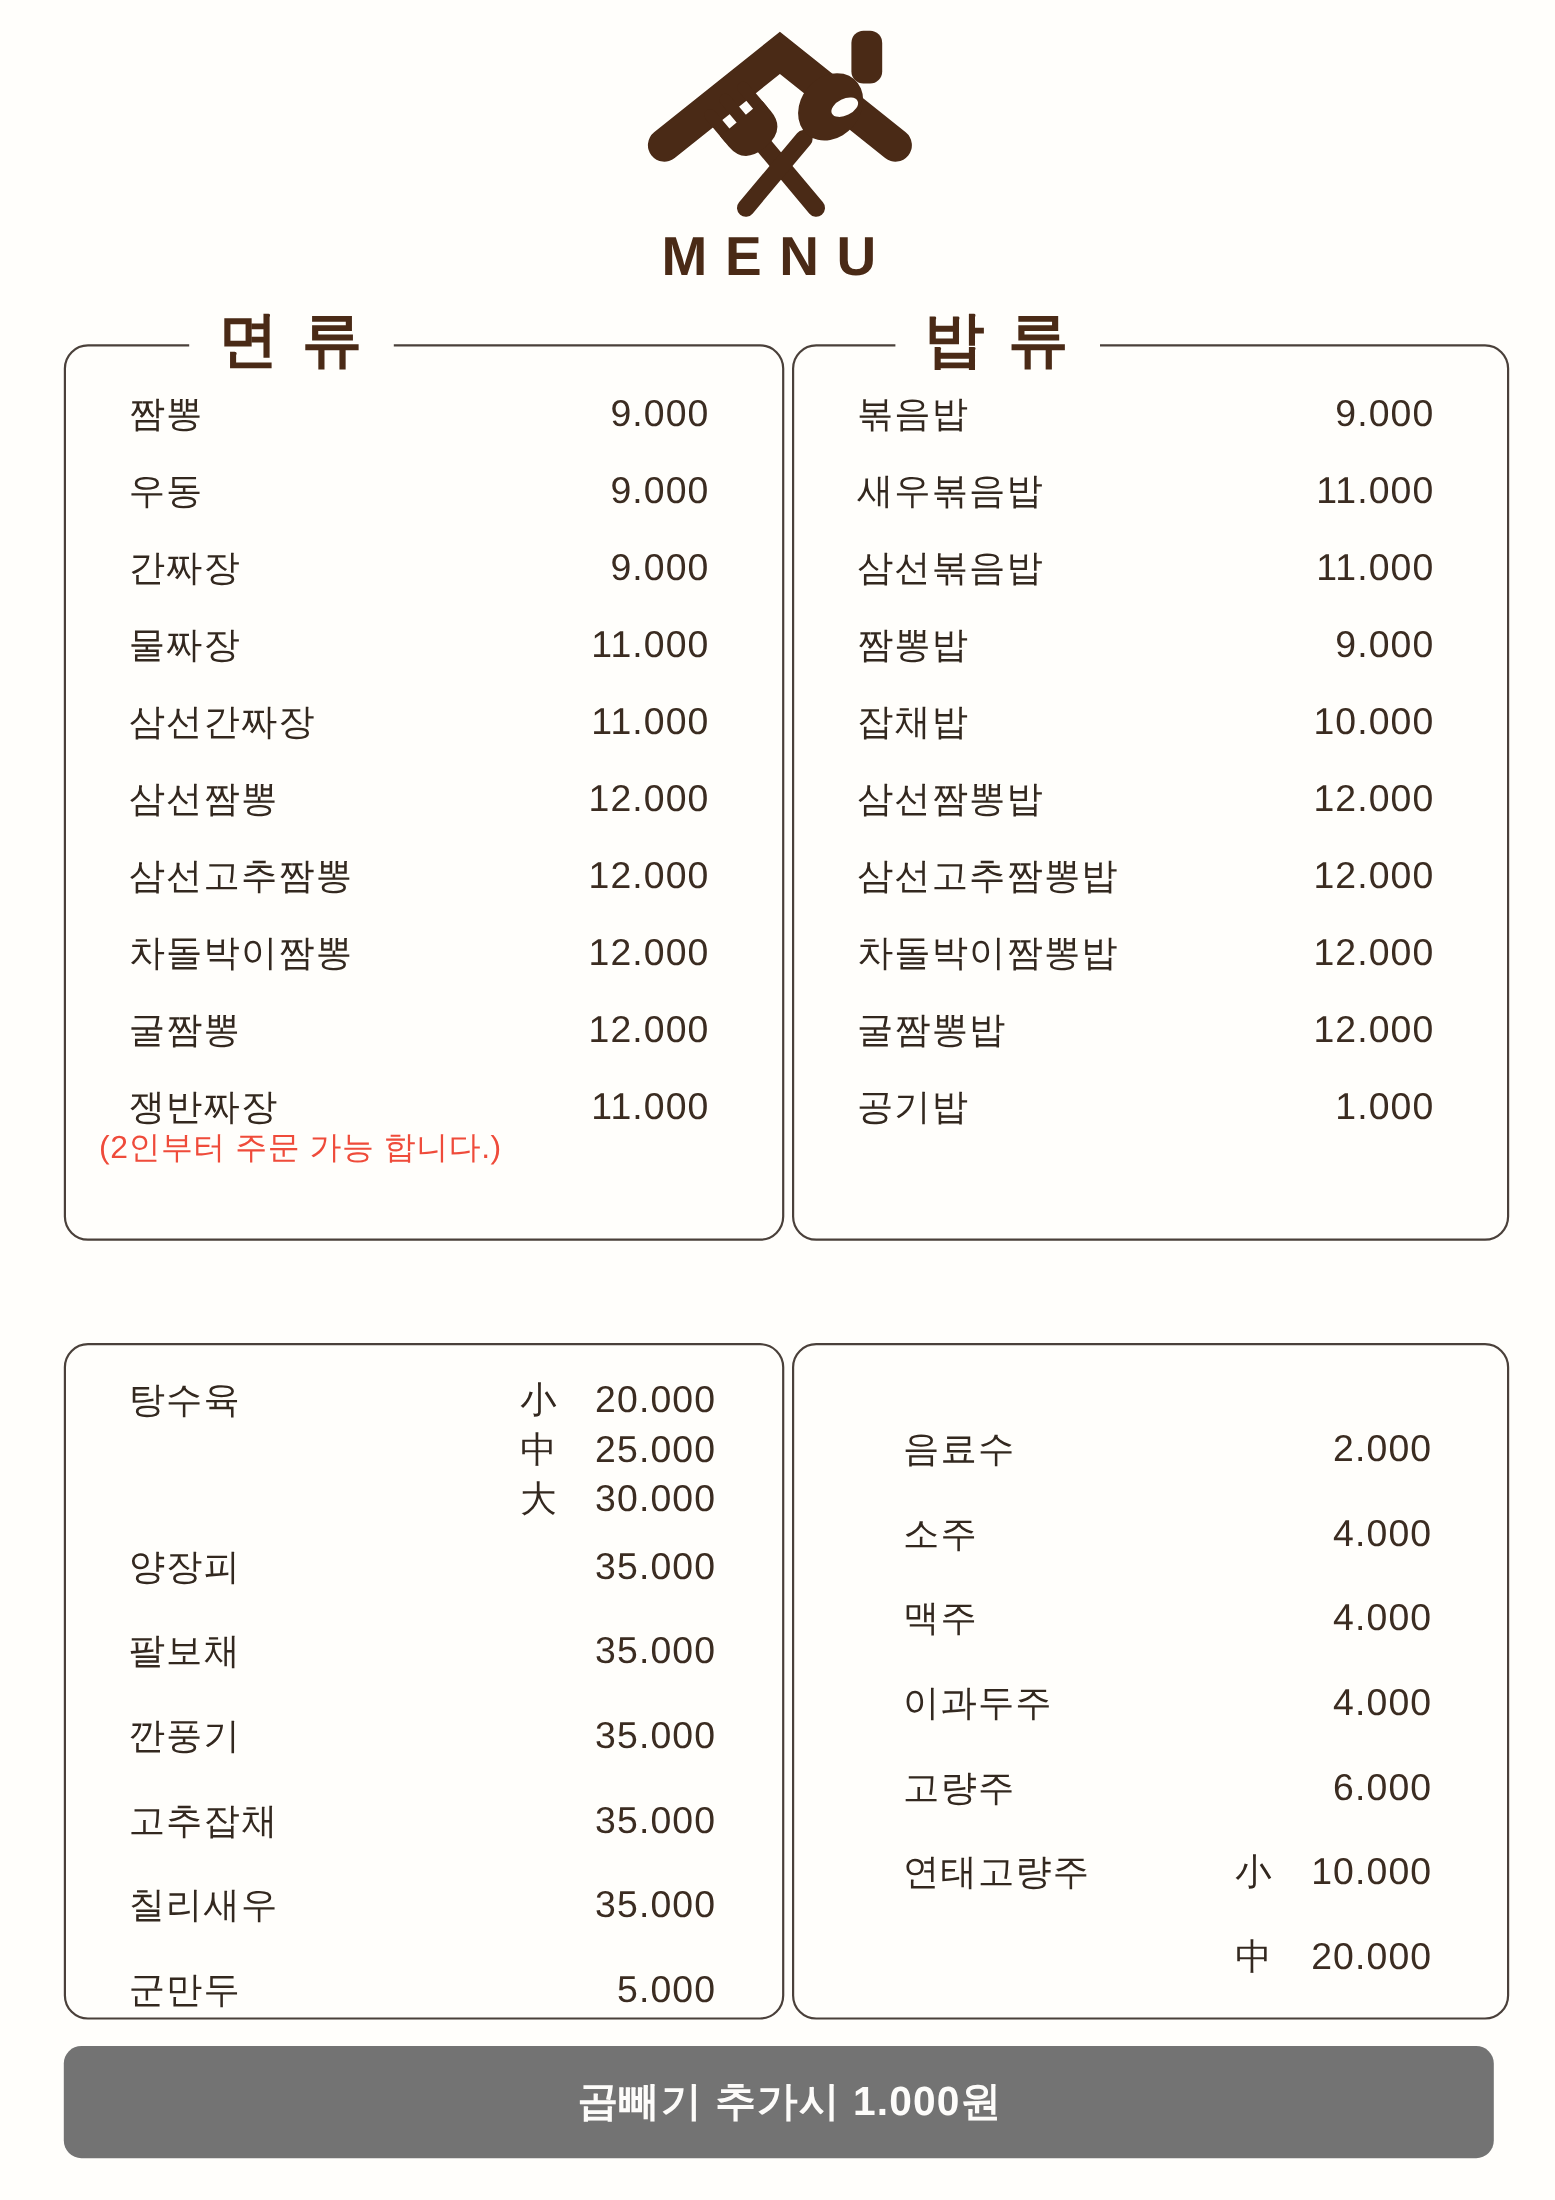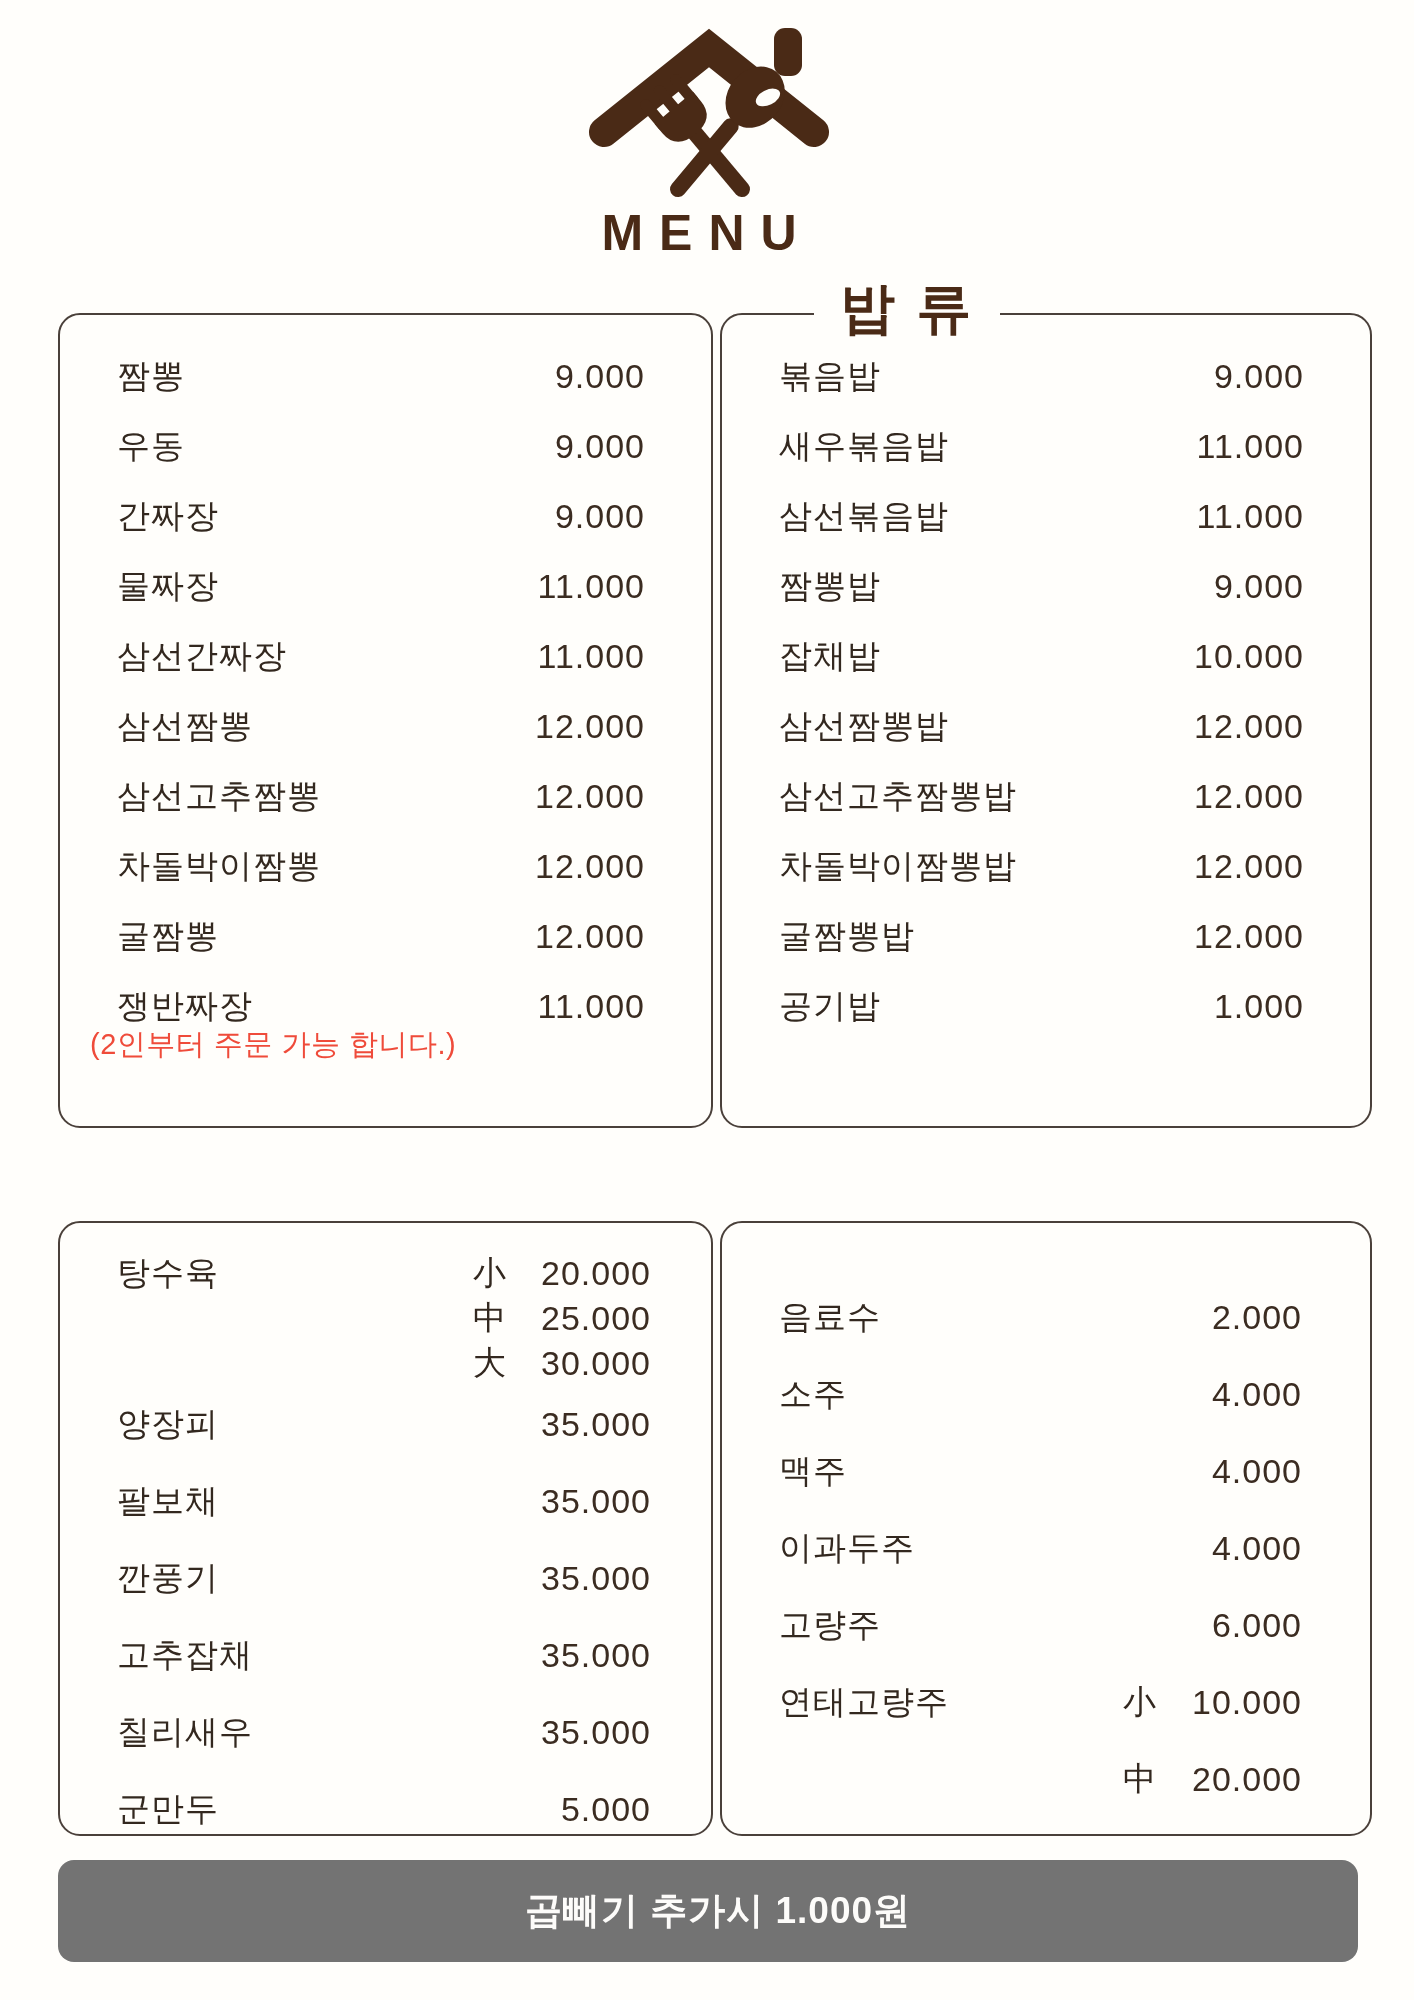--- a/index.html
+++ b/index.html
@@ -34,21 +34,21 @@
     font-size:55px; font-weight:800; letter-spacing:3px;
     color:#4a2a16; white-space:nowrap; line-height:1.12;
   }
   .pos-0 .section-title { left:112px; }
   .pos-1 .section-title { left:92px;  }
   .pos-2 .section-title { left:50px;  }
   .pos-3 .section-title { left:36px;  }
   .menu-list { list-style:none; }
   .pos-0 .menu-list, .pos-1 .menu-list { padding:26px 66px 0 57px; }
   .pos-2 .menu-list { padding:18px 60px 0 57px; }
-  .pos-3 .menu-list { padding:56px 68px 0 57px; }
+  .pos-3 .menu-list { padding:56px 68px 0 57px;margin-left:42px; }
   .item-row { display:flex; justify-content:space-between; align-items:center; height:70px; }
   .pos-2 .item-row, .pos-3 .item-row { height:77px; }
   .pos-2 .menu-item:first-child .item-row { height:auto; align-items:flex-start; padding-top:10px; }
   .item-name { font-size:33px; color:#33281f; letter-spacing:1px; }
   .item-price { font-size:34px; color:#3b2c21; min-width:130px; text-align:right; letter-spacing:1px; }
   .price-wrap { display:flex; align-items:center; }
   .price-wrap .size-label { margin-right:16px; }
   .size-label { font-size:33px; color:#33281f; }
   .variant-col { display:flex; flex-direction:column; }
   .variant-line { display:flex; align-items:center; justify-content:space-between; height:45px; width:178px; }
@@ -81,20 +81,21 @@
       <rect x="-8" y="8" width="16" height="98" rx="8"></rect>
       <ellipse cx="0" cy="-22" rx="27" ry="33"></ellipse>
       <ellipse cx="10" cy="-30" rx="7.5" ry="13" fill="#fffefb" transform="rotate(24 10 -30)"></ellipse>
     </g>
   </svg>
   <div class="menu-title">MENU</div>
 </header>
 
 <main>
     <section class="section-box pos-0">
+      <h2 class="section-title">면 류</h2>
       <ul class="menu-list">
         <li class="menu-item">
           <div class="item-row">
             <span class="item-name">짬뽕</span>
             <div class="price-wrap">
               <span class="item-price">9.000</span>
             </div>
           </div>
         </li>
         <li class="menu-item">

